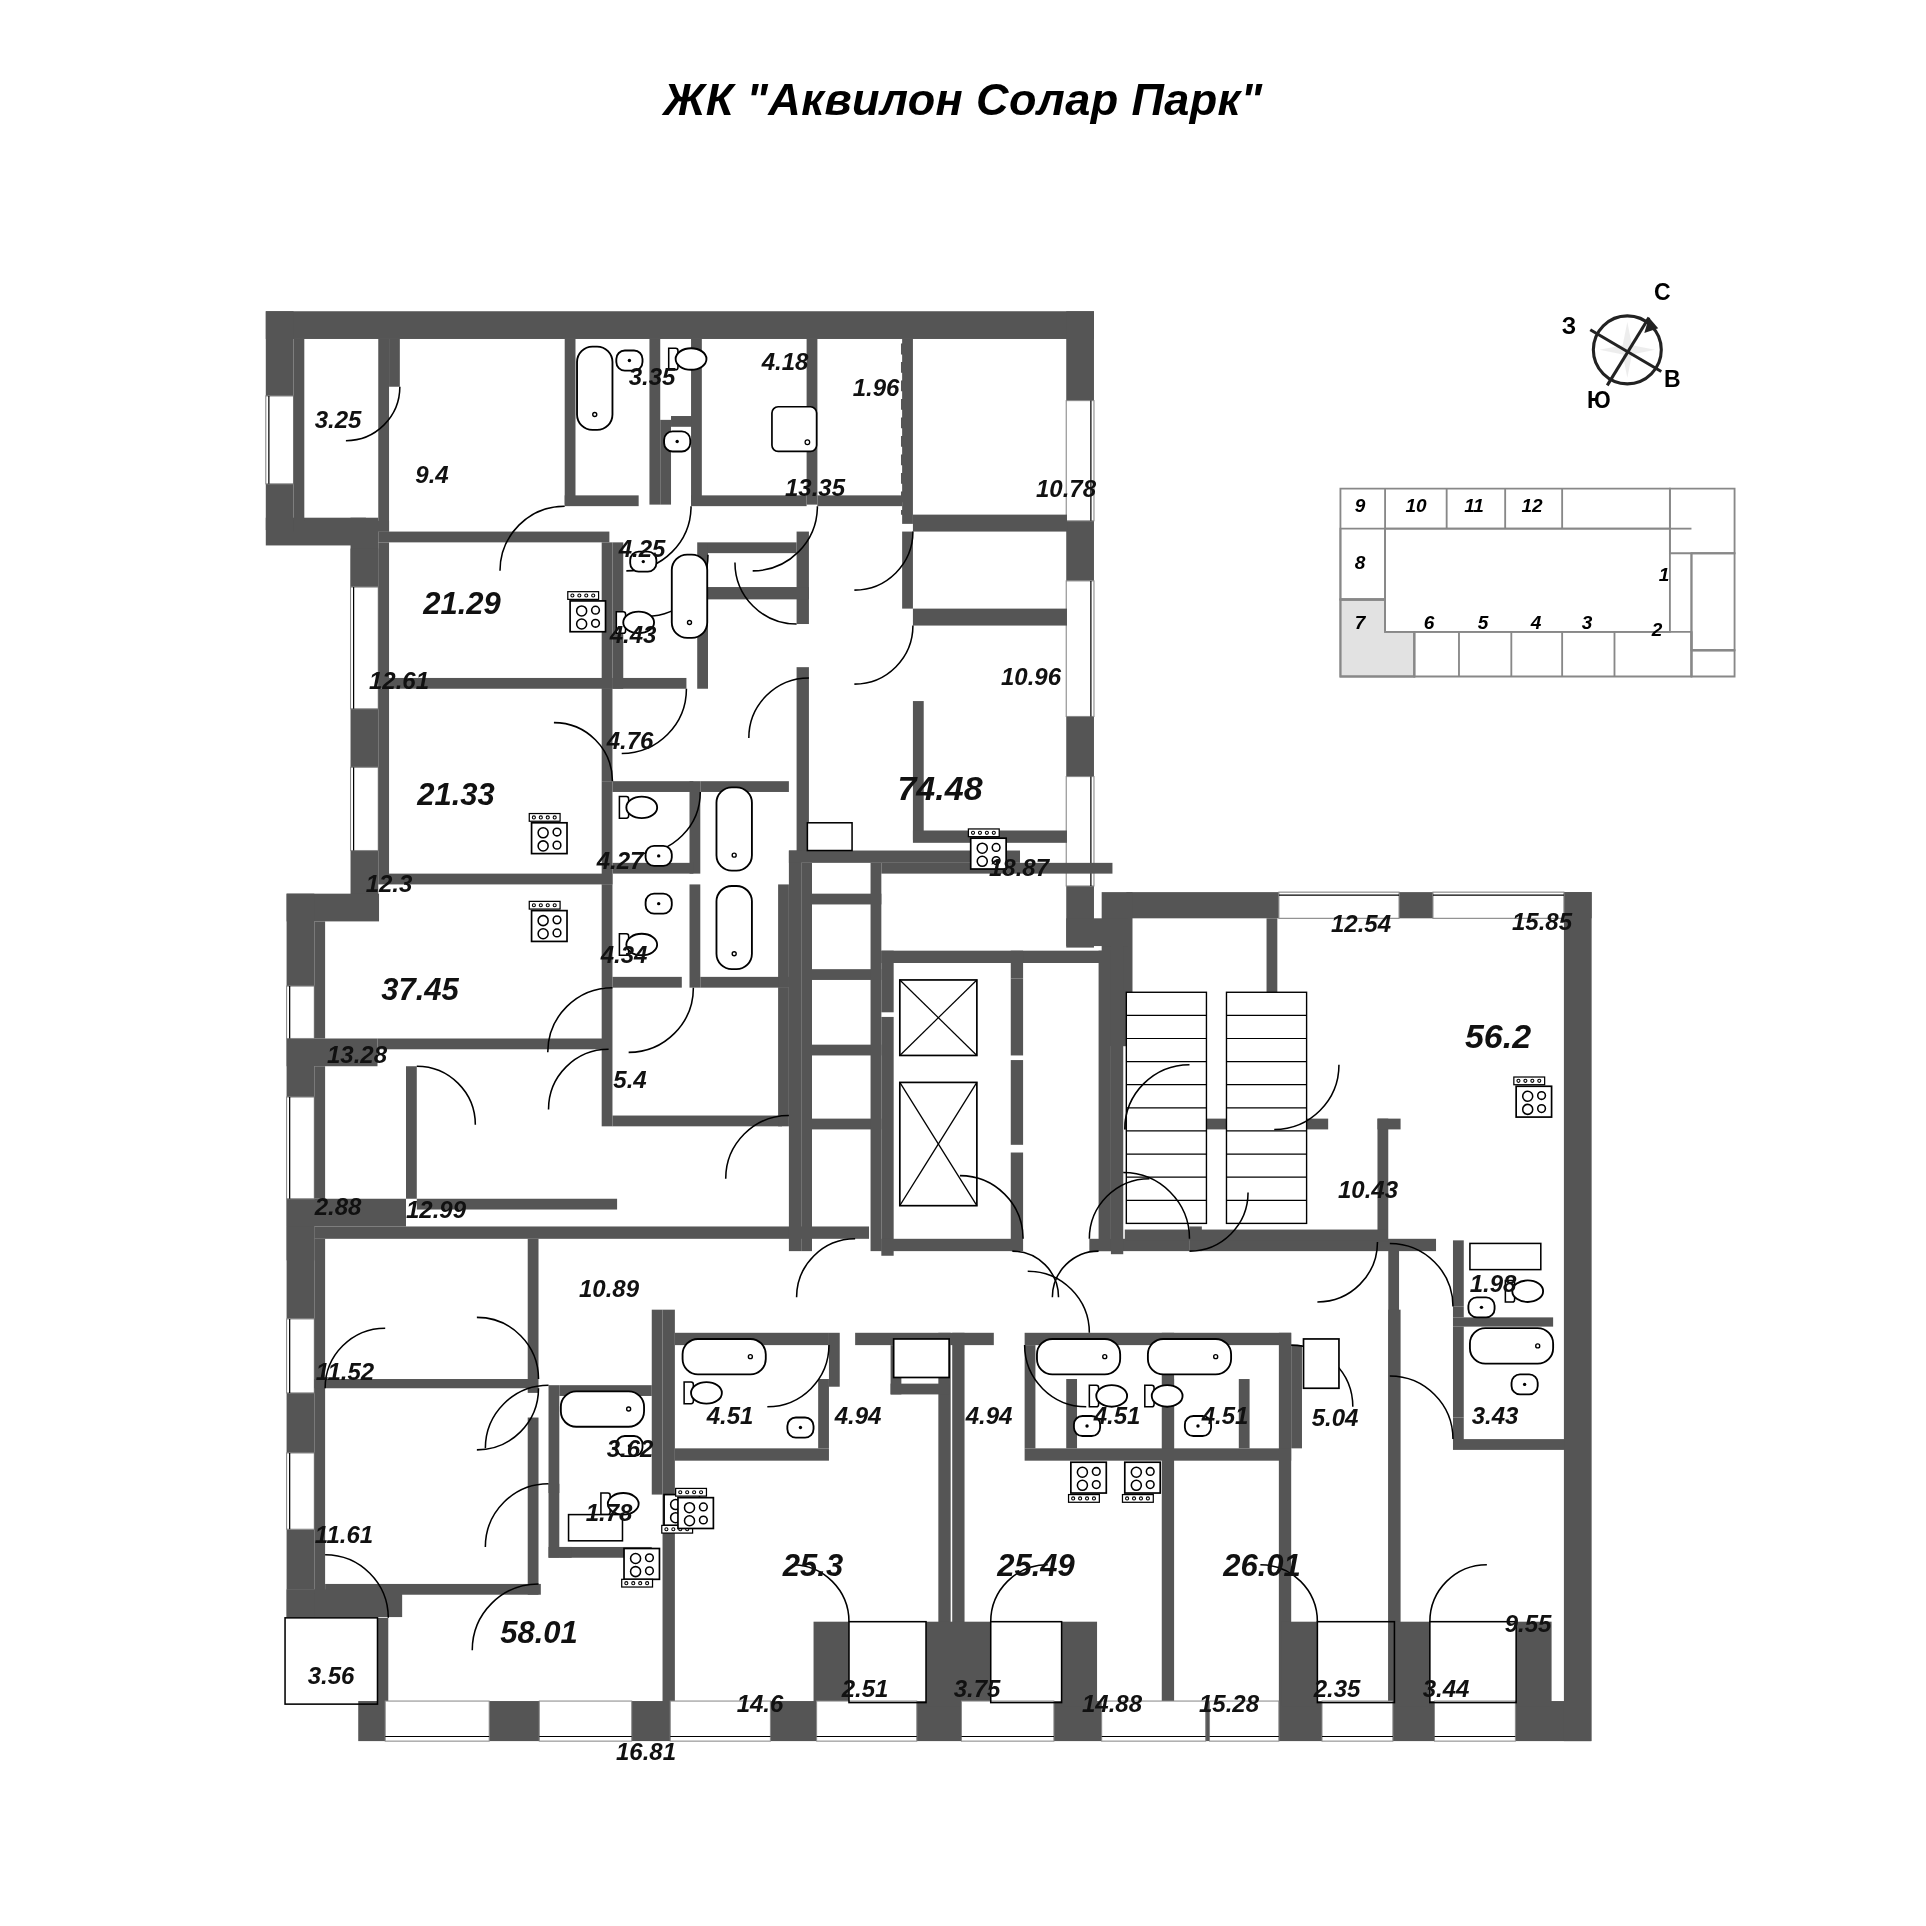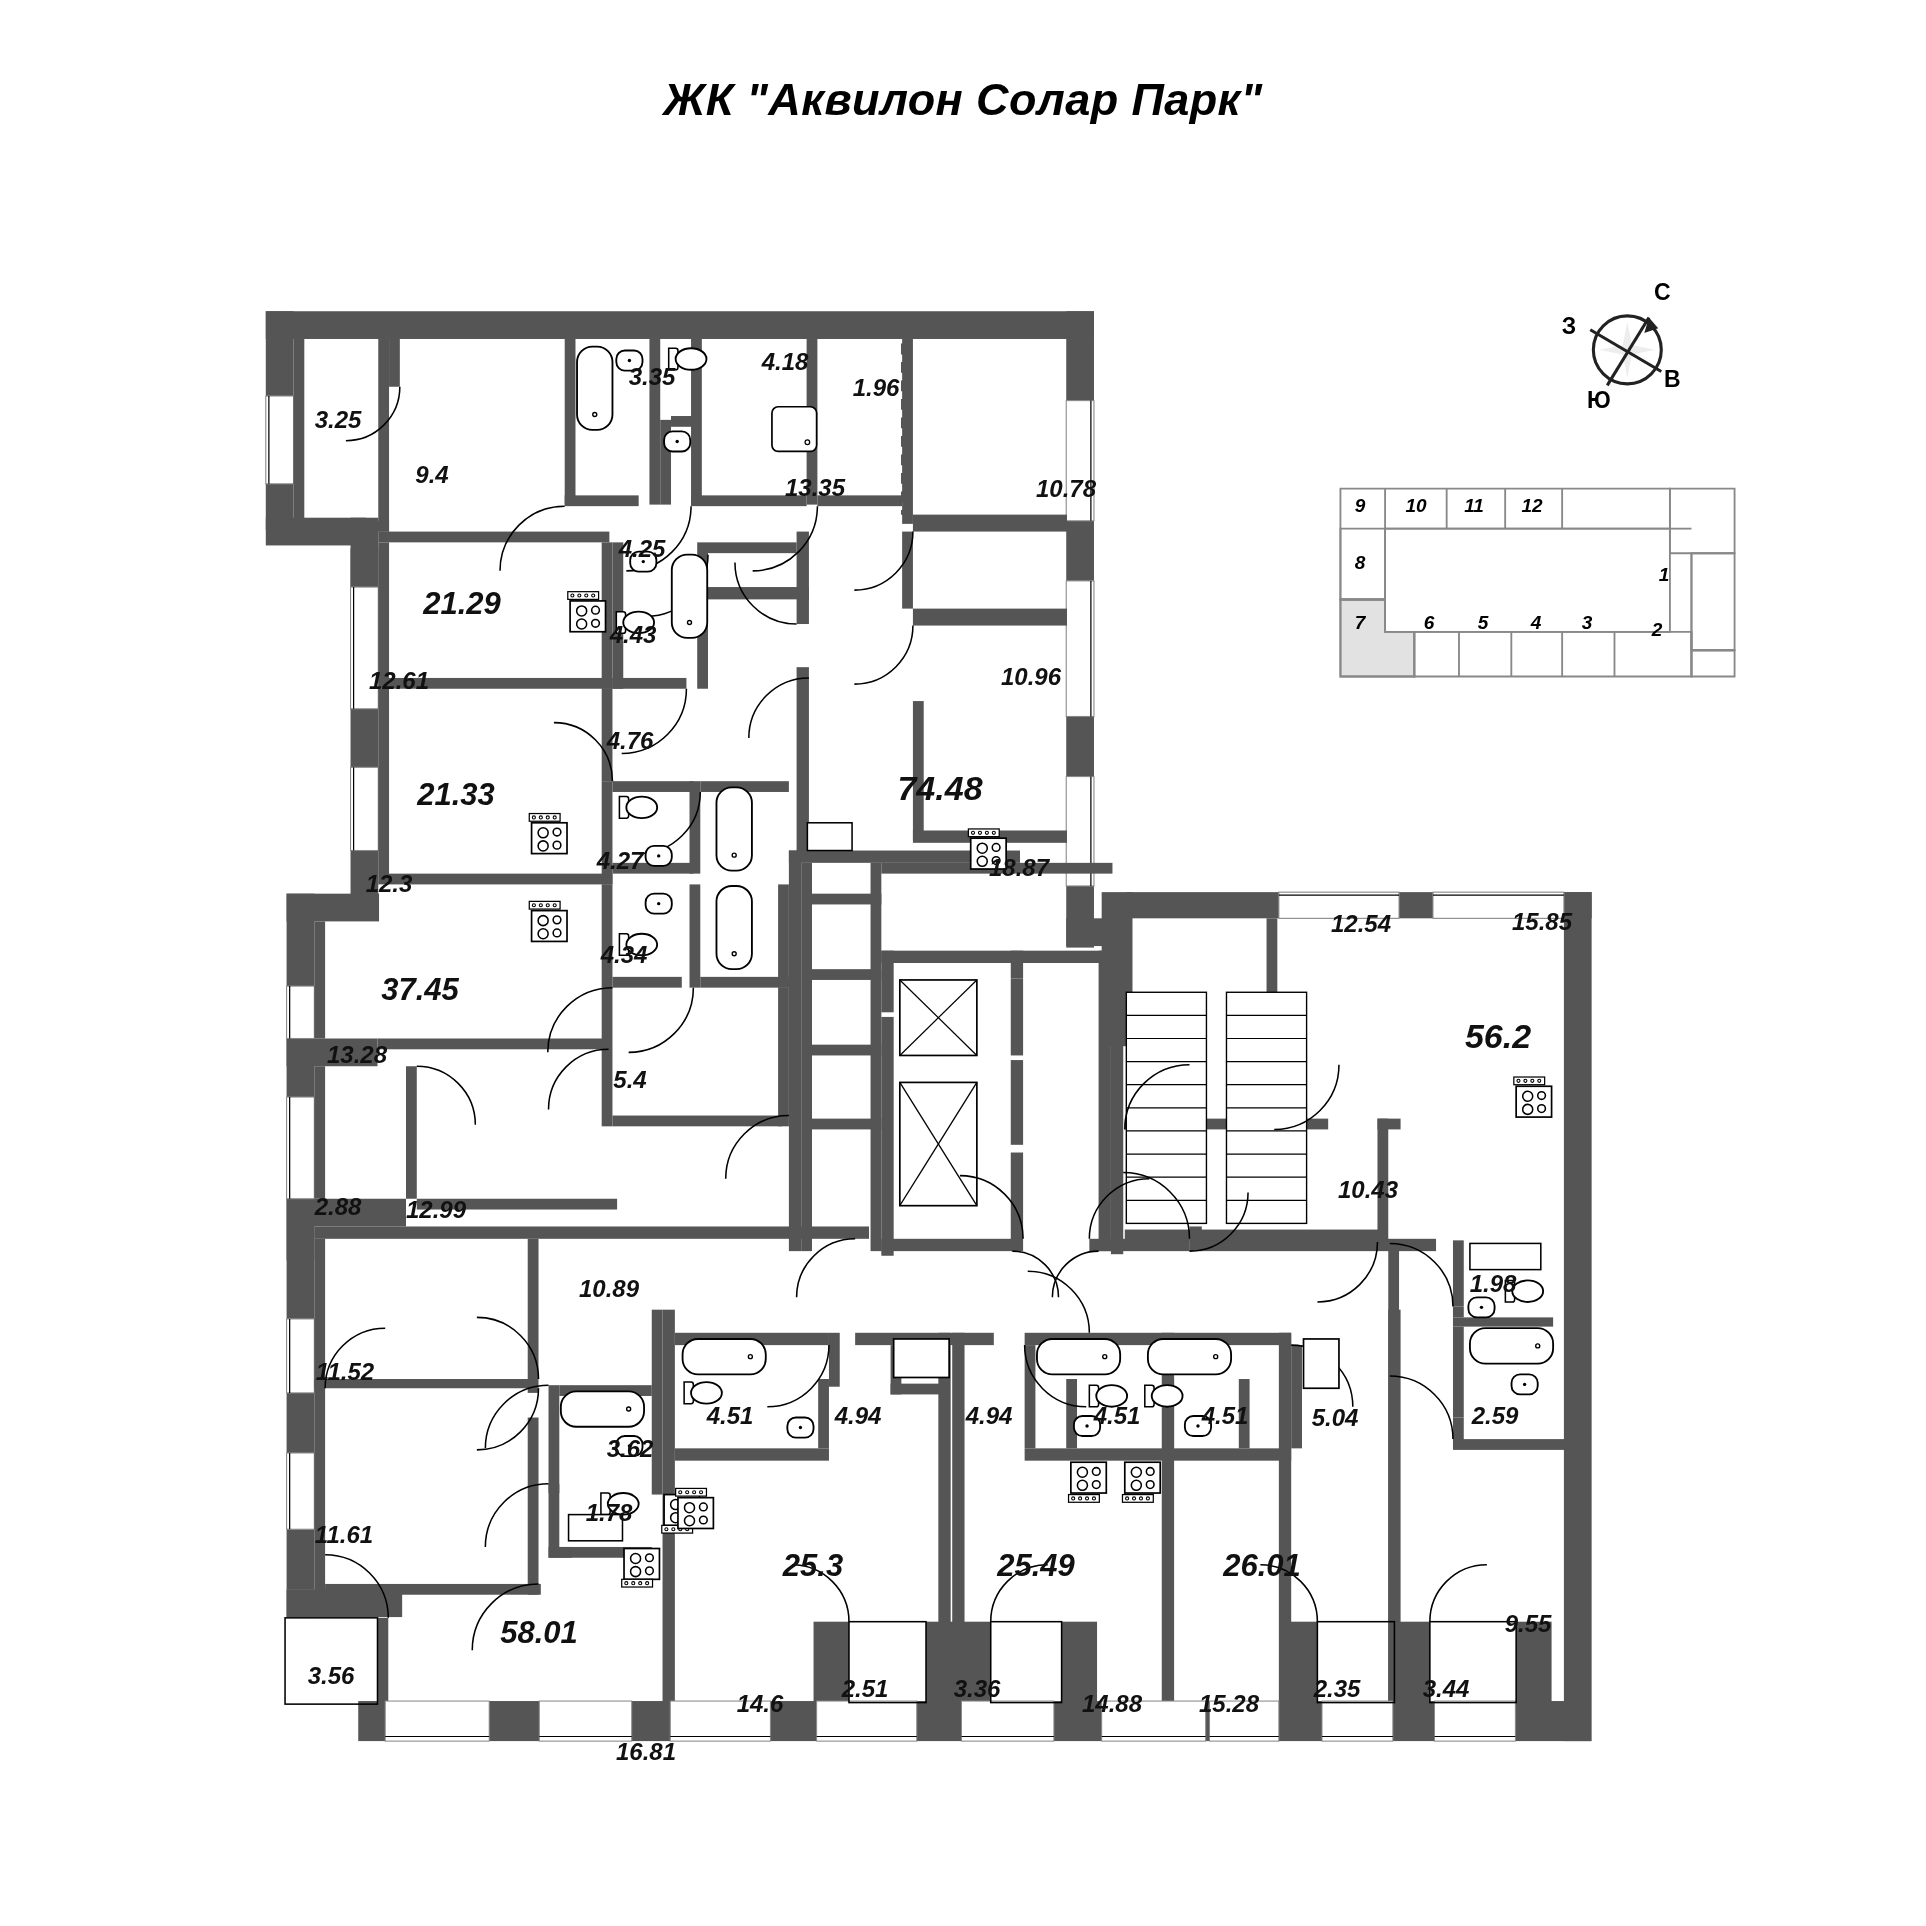--- a/index.html
+++ b/index.html
@@ -529,33 +529,33 @@
     <div class="lab m" style="left: 609px; top: 1289px;">10.89</div>
     <div class="lab m" style="left: 1493px; top: 1284px;">1.98</div>
     <div class="lab m" style="left: 345px; top: 1372px;">11.52</div>
     <div class="lab m" style="left: 630px; top: 1449px;">3.62</div>
     <div class="lab m" style="left: 730px; top: 1416px;">4.51</div>
     <div class="lab m" style="left: 858px; top: 1416px;">4.94</div>
     <div class="lab m" style="left: 989px; top: 1416px;">4.94</div>
     <div class="lab m" style="left: 1117px; top: 1416px;">4.51</div>
     <div class="lab m" style="left: 1225px; top: 1416px;">4.51</div>
     <div class="lab m" style="left: 1335px; top: 1418px;">5.04</div>
-    <div class="lab m" style="left: 1495px; top: 1416px;">2.59</div>
+    <div class="lab m" style="left: 1495px; top: 1416px;">3.43</div>
     <div class="lab m" style="left: 609px; top: 1513px;">1.78</div>
     <div class="lab m" style="left: 344px; top: 1535px;">11.61</div>
     <div class="lab l" style="left: 813px; top: 1565px;">25.3</div>
     <div class="lab l" style="left: 1036px; top: 1565px;">25.49</div>
     <div class="lab l" style="left: 1262px; top: 1565px;">26.01</div>
     <div class="lab l" style="left: 539px; top: 1632px;">58.01</div>
     <div class="lab m" style="left: 1528px; top: 1624px;">9.55</div>
     <div class="lab m" style="left: 331px; top: 1676px;">3.56</div>
     <div class="lab m" style="left: 646px; top: 1704px; margin-top: 48px;">16.81</div>
     <div class="lab m" style="left: 760px; top: 1704px;">14.6</div>
     <div class="lab m" style="left: 865px; top: 1689px;">2.51</div>
-    <div class="lab m" style="left: 977px; top: 1689px;">3.36</div>
+    <div class="lab m" style="left: 977px; top: 1689px;">3.75</div>
     <div class="lab m" style="left: 1112px; top: 1704px;">14.88</div>
     <div class="lab m" style="left: 1229px; top: 1704px;">15.28</div>
     <div class="lab m" style="left: 1337px; top: 1689px;">2.35</div>
     <div class="lab m" style="left: 1446px; top: 1689px;">3.44</div>
   </div>
 
 <div id="compass">
   <svg width="139" height="139" viewBox="0 0 180 180">
     <g opacity="0.18" fill="#999">
       <path d="M82 48 L88 78 L118 84 L88 90 L82 120 L76 90 L46 84 L76 78 Z"></path>

